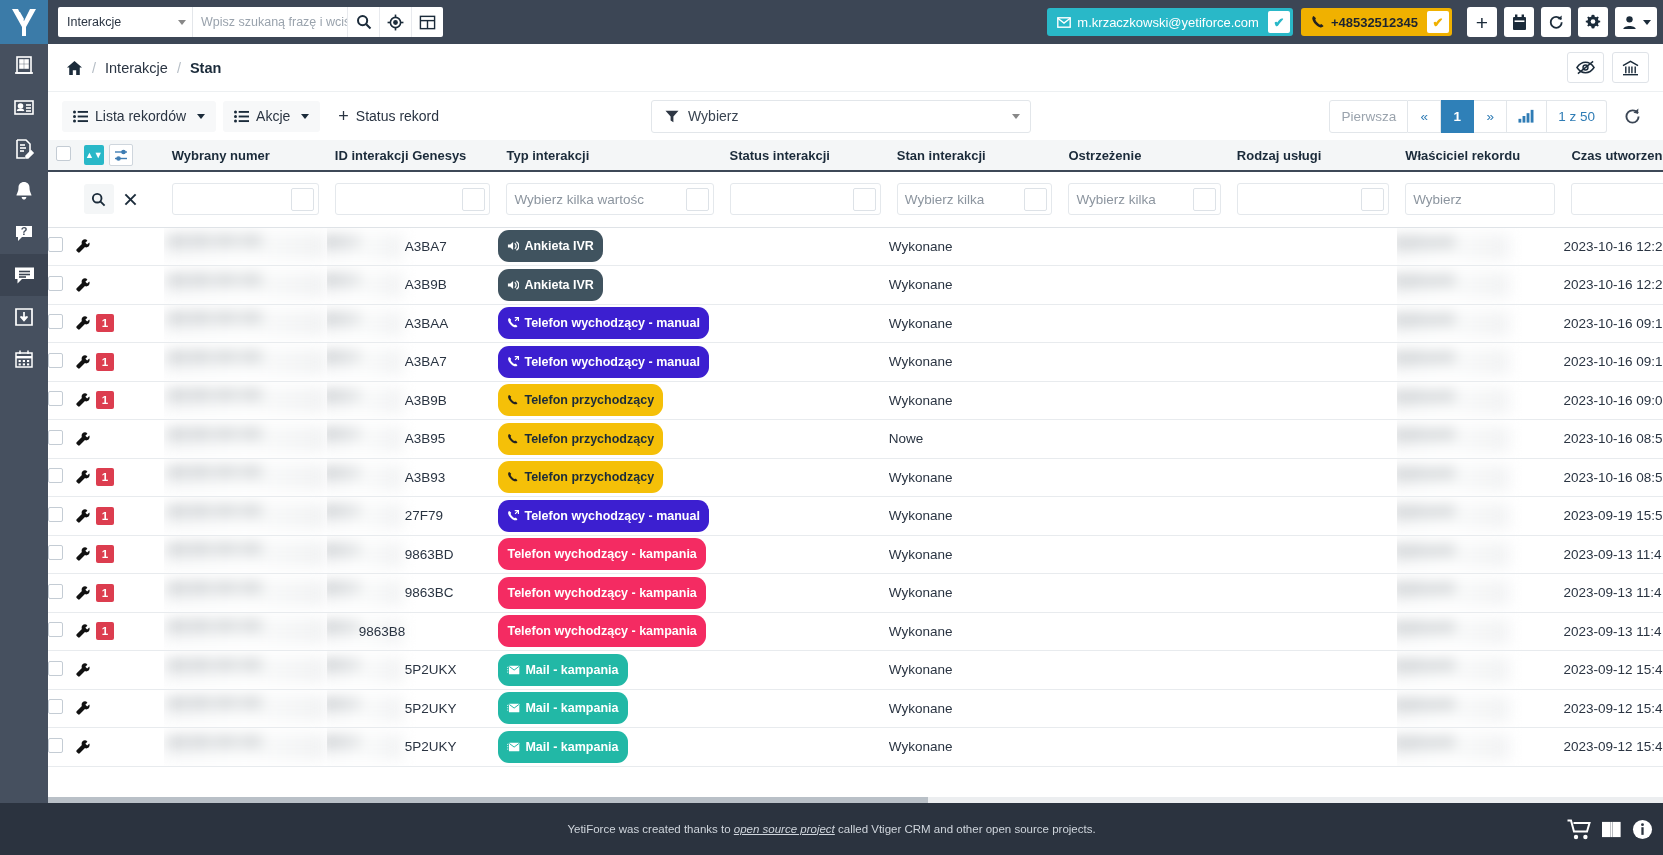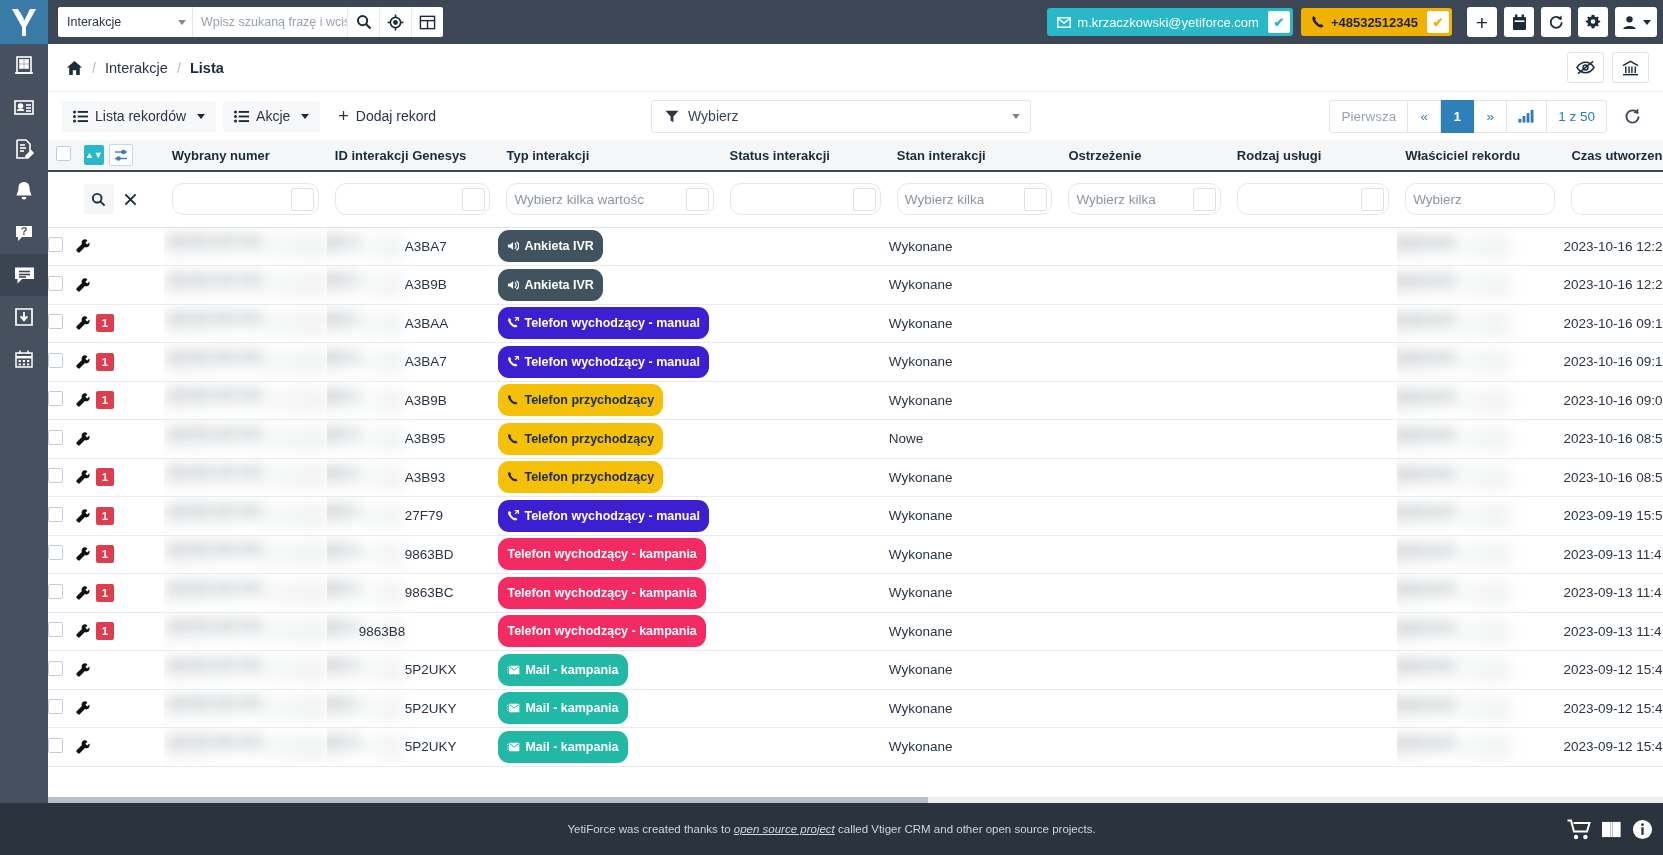--- a/index.html
+++ b/index.html
@@ -157,21 +157,21 @@
   }
   .cfg-sq {
     width: 24px; height: 22px; background: #fff; border: 1px solid #cfd6dd; border-radius: 2px;
     display: flex; align-items: center; justify-content: center; cursor: pointer; color: #3f7db3;
   }
   .chk {
     width: 15px; height: 15px; border: 1px solid #c4ccd4; border-radius: 2px;
     background: #fff; cursor: pointer; display: inline-block;
   }
   .f-input {
-    height: 32px; width: 100%; background: #fff; border: 1px solid #e4e8ec; border-radius: 11px;
+    height: 32px; width: 100%; background: #fff; border: 1px solid #e4e8ec; border-radius: 3px;
     display: flex; align-items: center; font-size: 13.5px; color: #8c959f; overflow: hidden;
   }
   .f-input .ftxt { flex: 1; padding: 0 7px; white-space: nowrap; overflow: hidden; }
   .f-input .fbox {
     width: 23px; height: 23px; border: 1px solid #dde2e7; border-radius: 2px;
     margin-right: 4px; flex: none; background: #fff;
   }
   .f-tools { display: flex; align-items: center; gap: 2px; }
   .f-tool {
     width: 30px; height: 30px; display: flex; align-items: center; justify-content: center;
@@ -413,21 +413,21 @@
   <div id="crumb-row">
     <div class="crumb">
       <span style="display:flex">
         <svg width="17" height="16" viewBox="0 0 18 17" fill="#1b2b3a">
             <path d="M9 1 L17 8 H14.6 V16 H10.8 V11 H7.2 V16 H3.4 V8 H1 Z"></path>
           </svg>
       </span>
       <span class="sep">/</span>
       <a>Interakcje</a>
       <span class="sep">/</span>
-      <span class="cur">Lista</span>
+      <span class="cur">Stan</span>
     </div>
     <div id="crumb-right">
       <div class="cr-btn">
         <svg width="19" height="15" viewBox="0 0 20 15" stroke="#1b2b3a" fill="none" stroke-width="1.5">
             <path d="M1 7.5 C4 3 8 2 10 2 C12 2 16 3 19 7.5 C16 12 12 13 10 13 C8 13 4 12 1 7.5 Z"></path>
             <circle cx="10" cy="7.5" r="2.6"></circle>
             <line x1="2" y1="14" x2="18" y2="1"></line>
           </svg>
       </div>
       <div class="cr-btn">
@@ -463,21 +463,21 @@
           <circle cx="1.6" cy="11.4" r="1.6"></circle>
           <rect x="5" y="0.6" width="11" height="2"></rect>
           <rect x="5" y="5.5" width="11" height="2"></rect>
           <rect x="5" y="10.4" width="11" height="2"></rect>
         </svg>
       <span>Akcje</span>
       <span class="caret-dn" style="border-top-color:#1b2b3a"></span>
     </div>
     <div class="tb-btn plain">
       <span style="font-size:18px;line-height:1">+</span>
-      <span>Dodaj rekord</span>
+      <span>Status rekord</span>
     </div>
 
     <div id="filter-wrap">
       <div id="filter-select">
         <span style="display:flex;align-items:center;gap:9px">
           <svg width="14" height="13" viewBox="0 0 14 13" fill="#2d3643">
               <path d="M0.5 0.8 H13.5 L8.4 6.6 V12.2 L5.6 10.6 V6.6 Z"></path>
             </svg>
           <em style="font-style:normal">Wybierz</em>
         </span>

